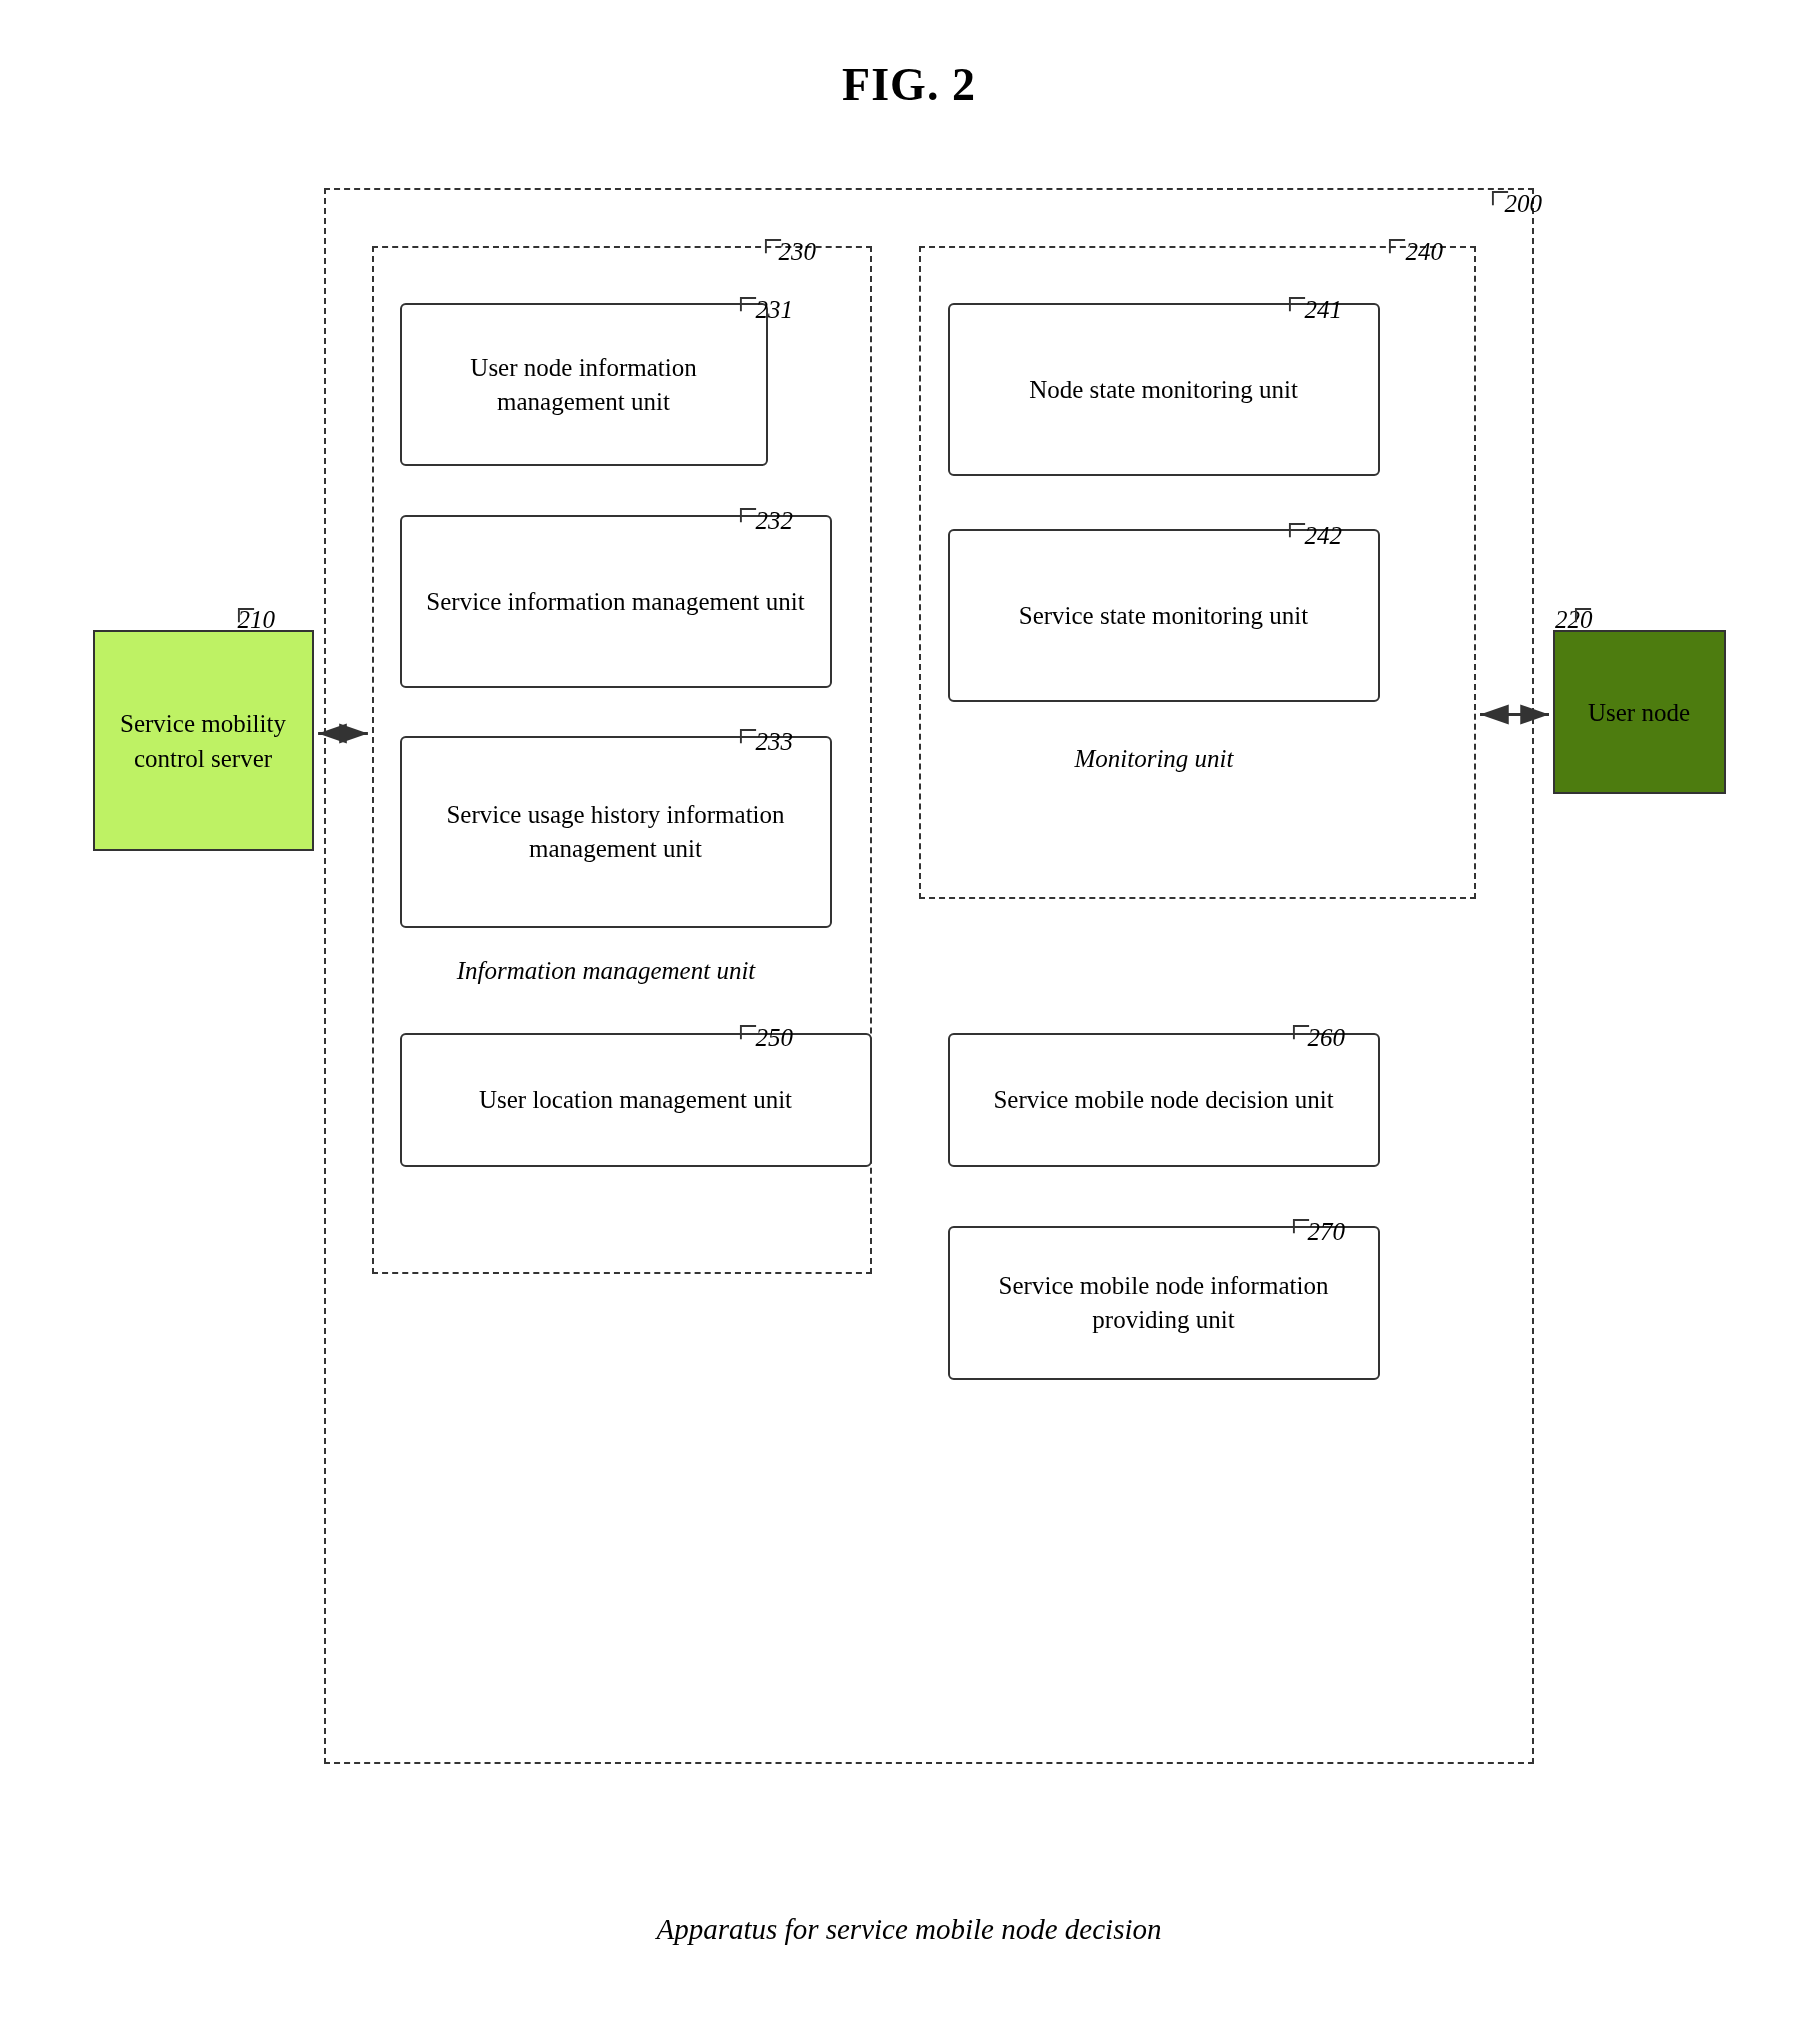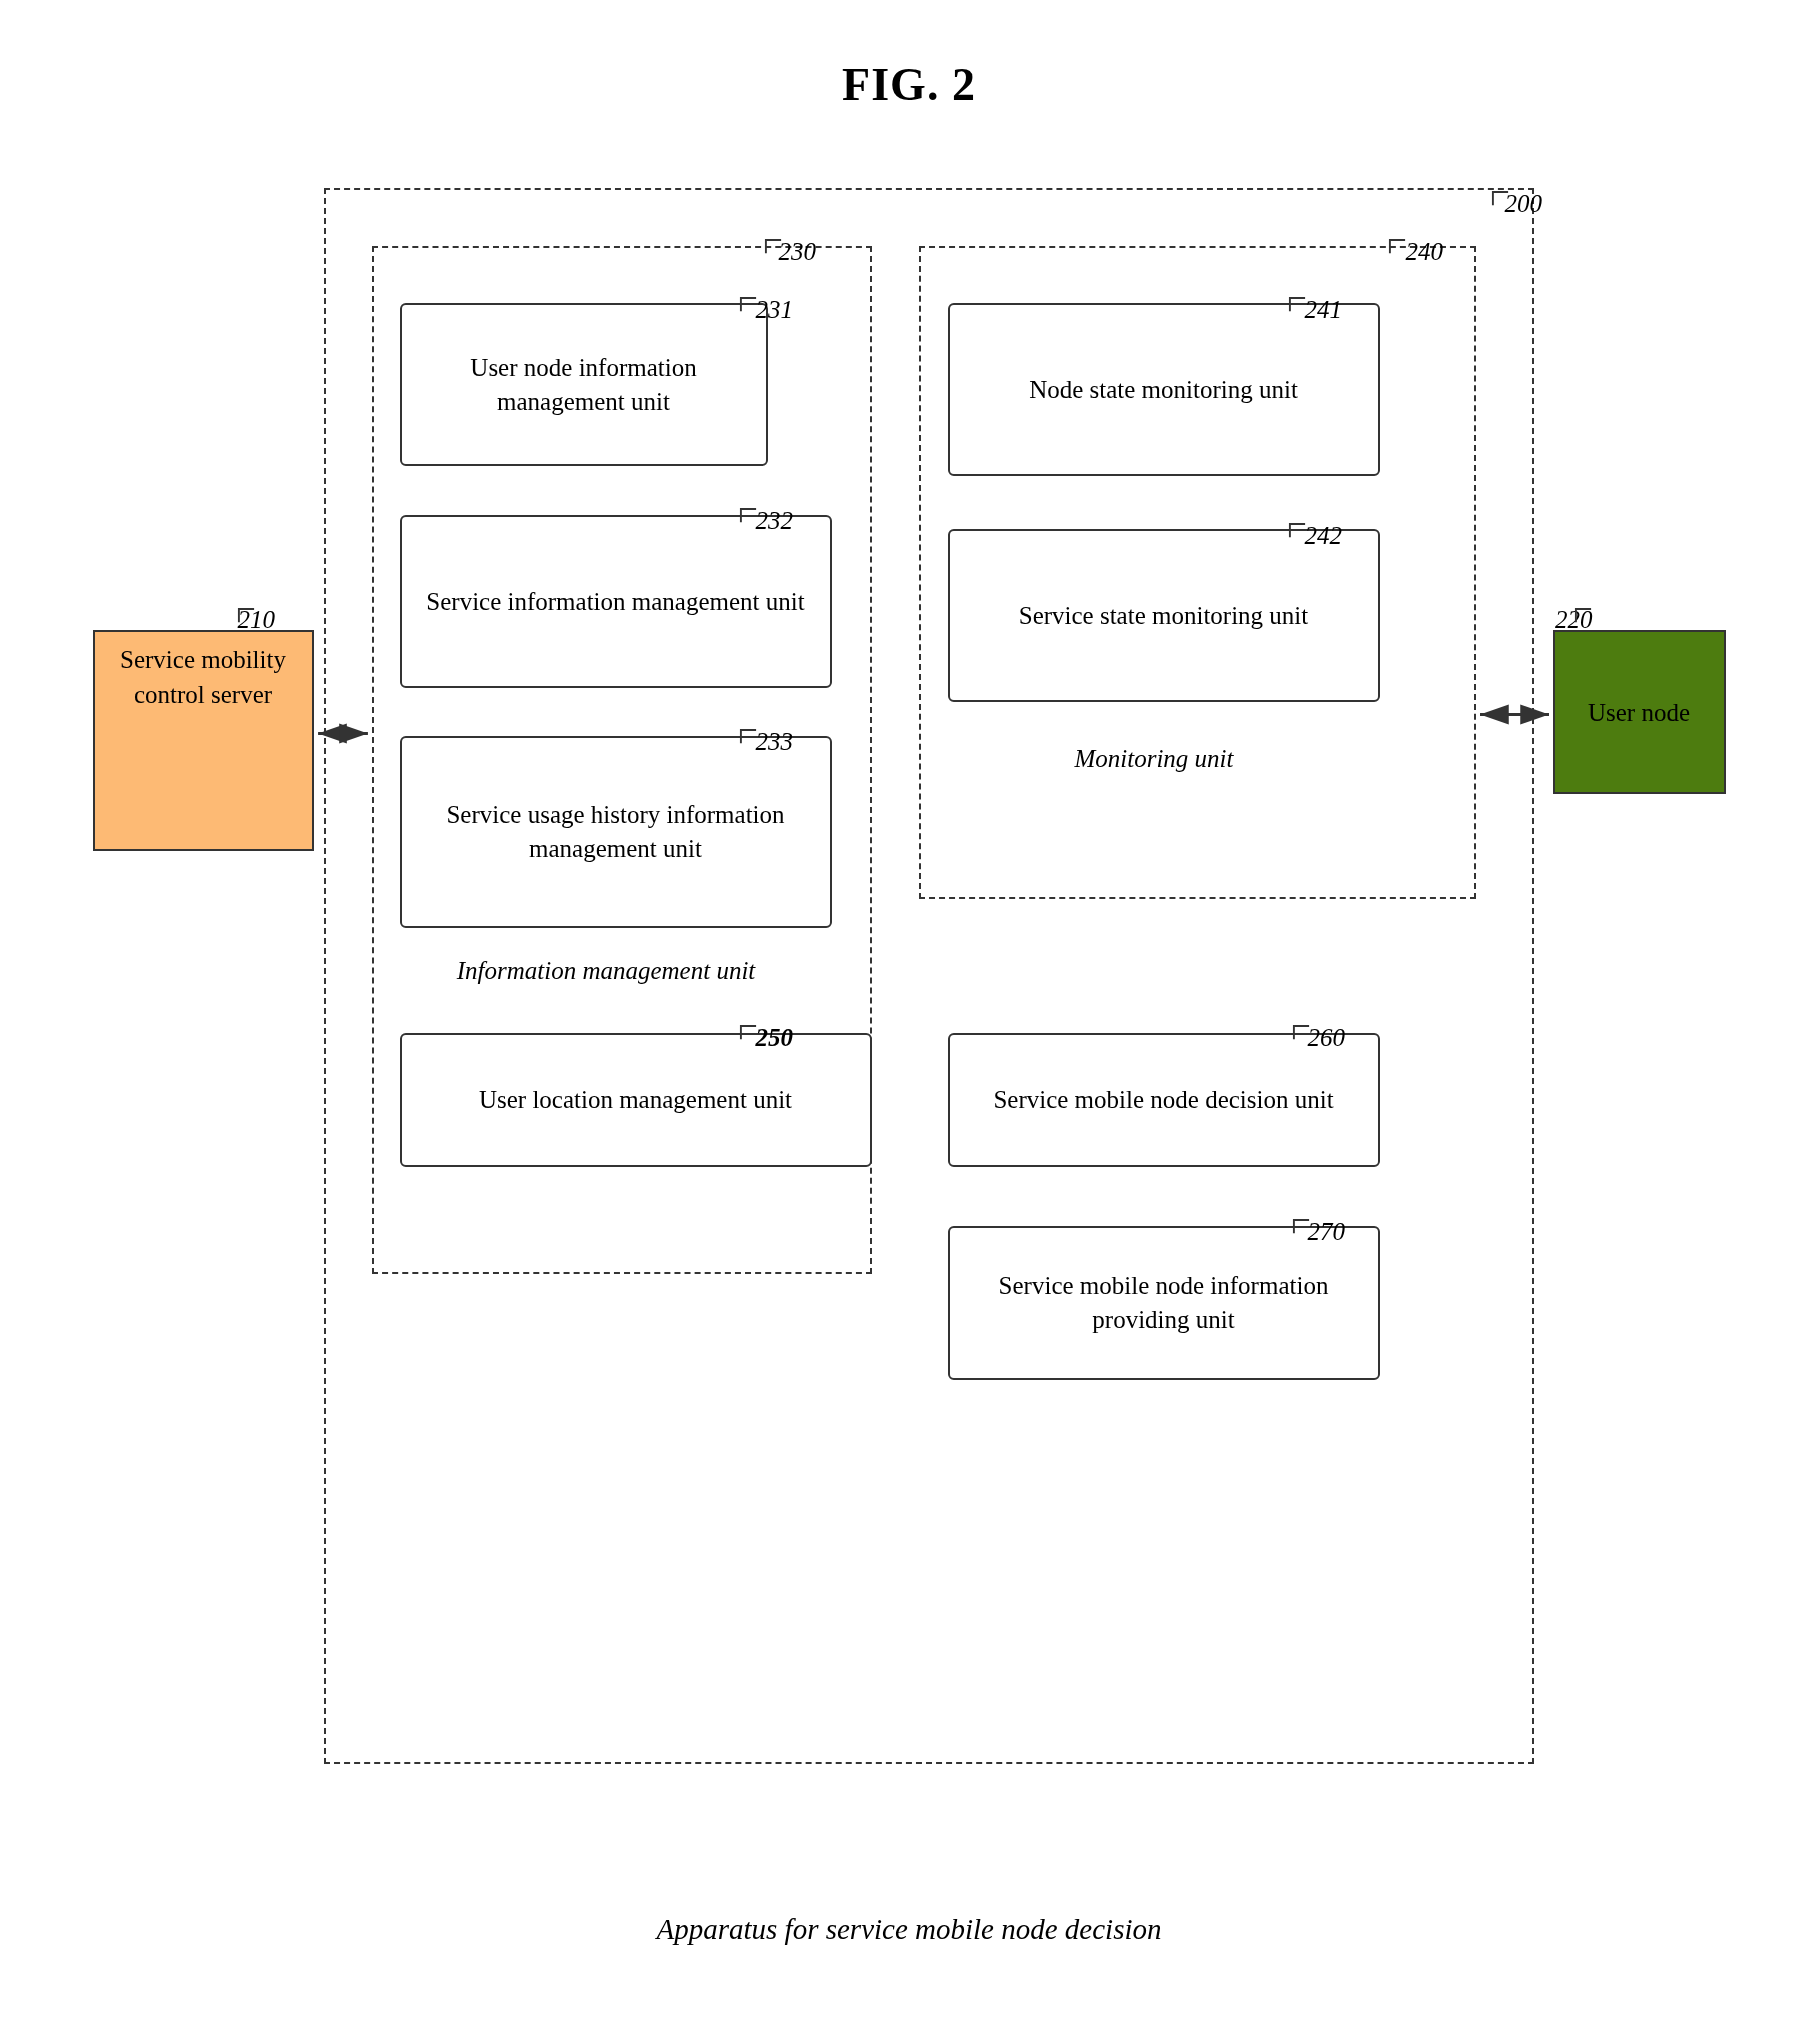--- a/index.html
+++ b/index.html
@@ -138,27 +138,27 @@
 
     
     .box-210 {
       position: absolute;
       left: 0px;
       top: 442px;
       width: 221px;
       height: 221px;
       border: 2.4px solid #333;
       display: flex;
-      align-items: flex-start;
+      align-items: center;
       justify-content: center;
       text-align: center;
       font-size: 25px;
       line-height: 1.4;
       padding: 9.6px;
-      background: #fdba74;
+      background: #bef264;
     }
 
     
     .box-220 {
       position: absolute;
       right: 0px;
       top: 442px;
       width: 173px;
       height: 164px;
       border: 2.4px solid #333;
@@ -250,21 +250,21 @@
   <div class="unit-box box-242">
     <span>Service state monitoring unit</span>
   </div>
   <div class="ref-label" style="left:1212px; top:334px;">242</div>
 
   <div class="group-label" style="left:831px; top:557px; width:461px;">Monitoring unit</div>
 
   <div class="unit-box box-250">
     <span>User location management unit</span>
   </div>
-  <div class="ref-label" style="left:663px; top:836px;font-weight:bold;">250</div>
+  <div class="ref-label" style="left:663px; top:836px;">250</div>
 
   <div class="unit-box box-260">
     <span>Service mobile node decision unit</span>
   </div>
   <div class="ref-label" style="left:1215px; top:836px;">260</div>
 
   <div class="unit-box box-270">
     <span>Service mobile node information providing unit</span>
   </div>
   <div class="ref-label" style="left:1215px; top:1030px;">270</div>

